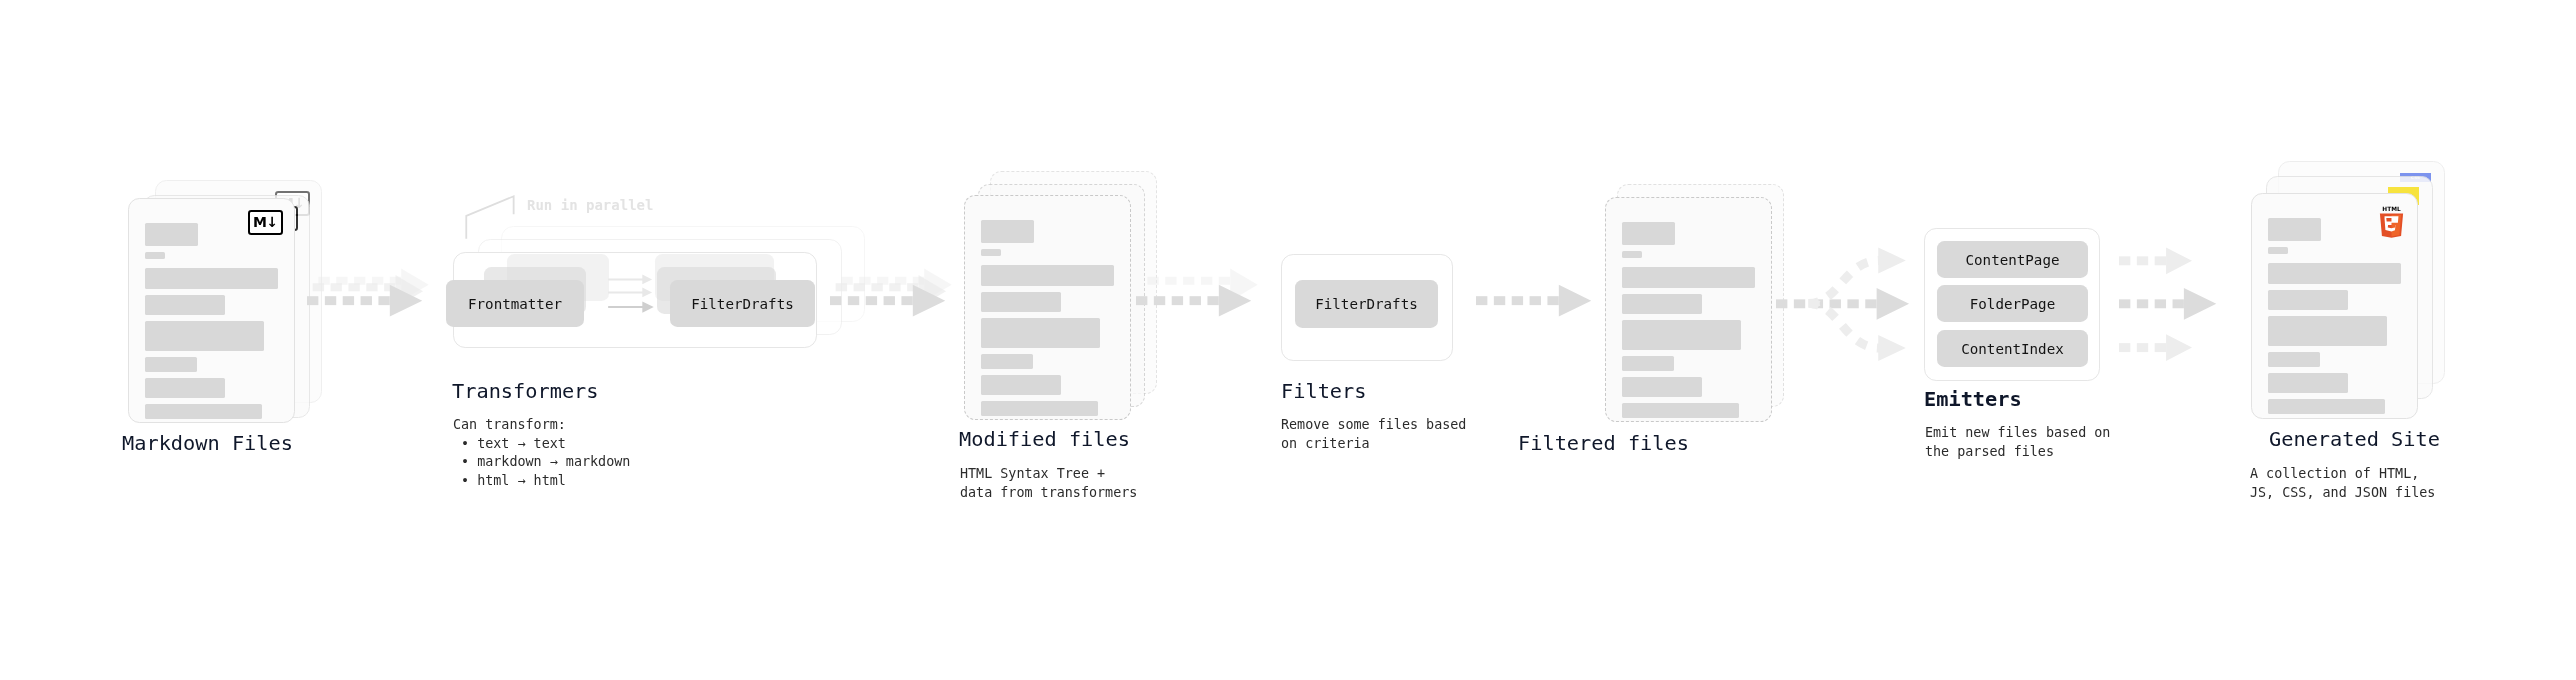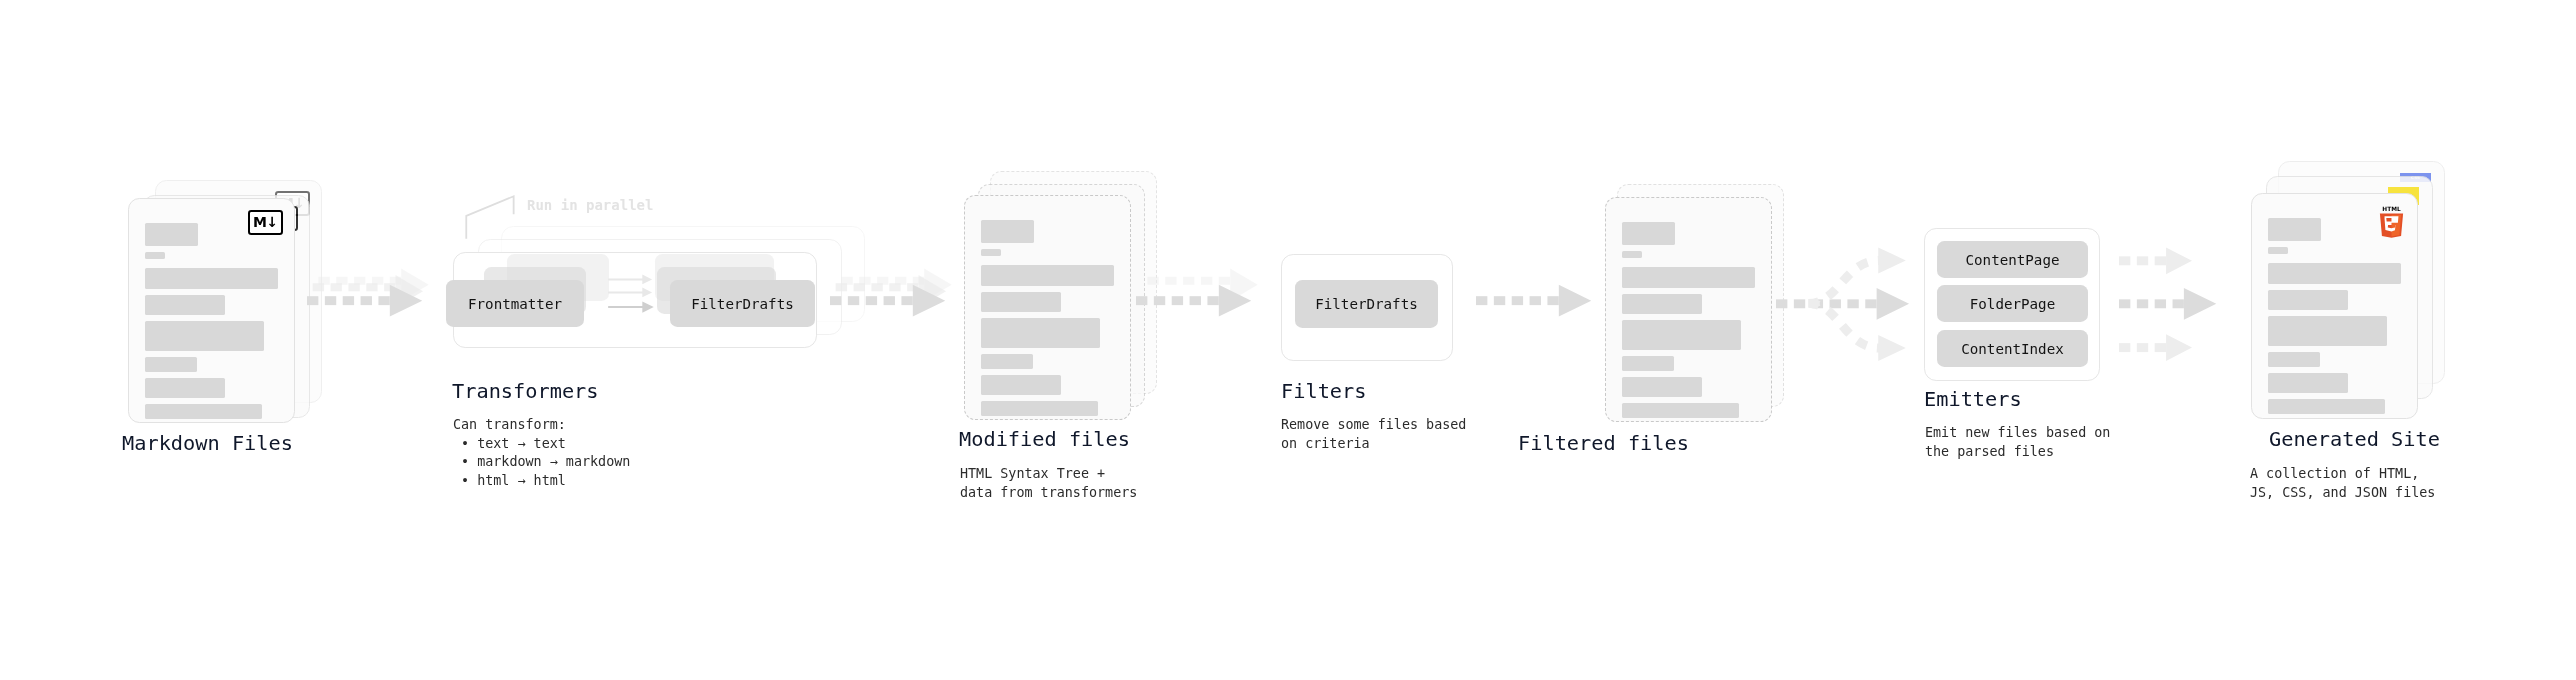--- a/index.html
+++ b/index.html
@@ -323,21 +323,21 @@
       </g>
     </svg>
   </div>
 
   <div class="node">
     <div class="panel" style="left:1924px;top:228px;width:176px;height:153px;"></div>
     <div class="chip" style="left:1937px;top:241px;width:151px;height:37px;">ContentPage</div>
     <div class="chip" style="left:1937px;top:285px;width:151px;height:37px;">FolderPage</div>
     <div class="chip" style="left:1937px;top:330px;width:151px;height:37px;">ContentIndex</div>
 
-    <div class="title" style="left:1924px;top:387px;">Emitters</div>
+    <div class="title" style="left:1924px;top:387px;font-weight:bold;">Emitters</div>
     <div class="sub" style="left:1925px;top:424px;">Emit new files based on
 the parsed files</div>
   </div>
 
   <div class="node" style="left:2119px;top:236px;">
     <svg width="146" height="134" viewBox="0 0 180 165">
       <g fill="#ededed">
         <rect x="0" y="25" width="14" height="11"></rect>
           <rect x="22" y="25" width="14" height="11"></rect>
         <rect x="44" y="25" width="14" height="11"></rect>

